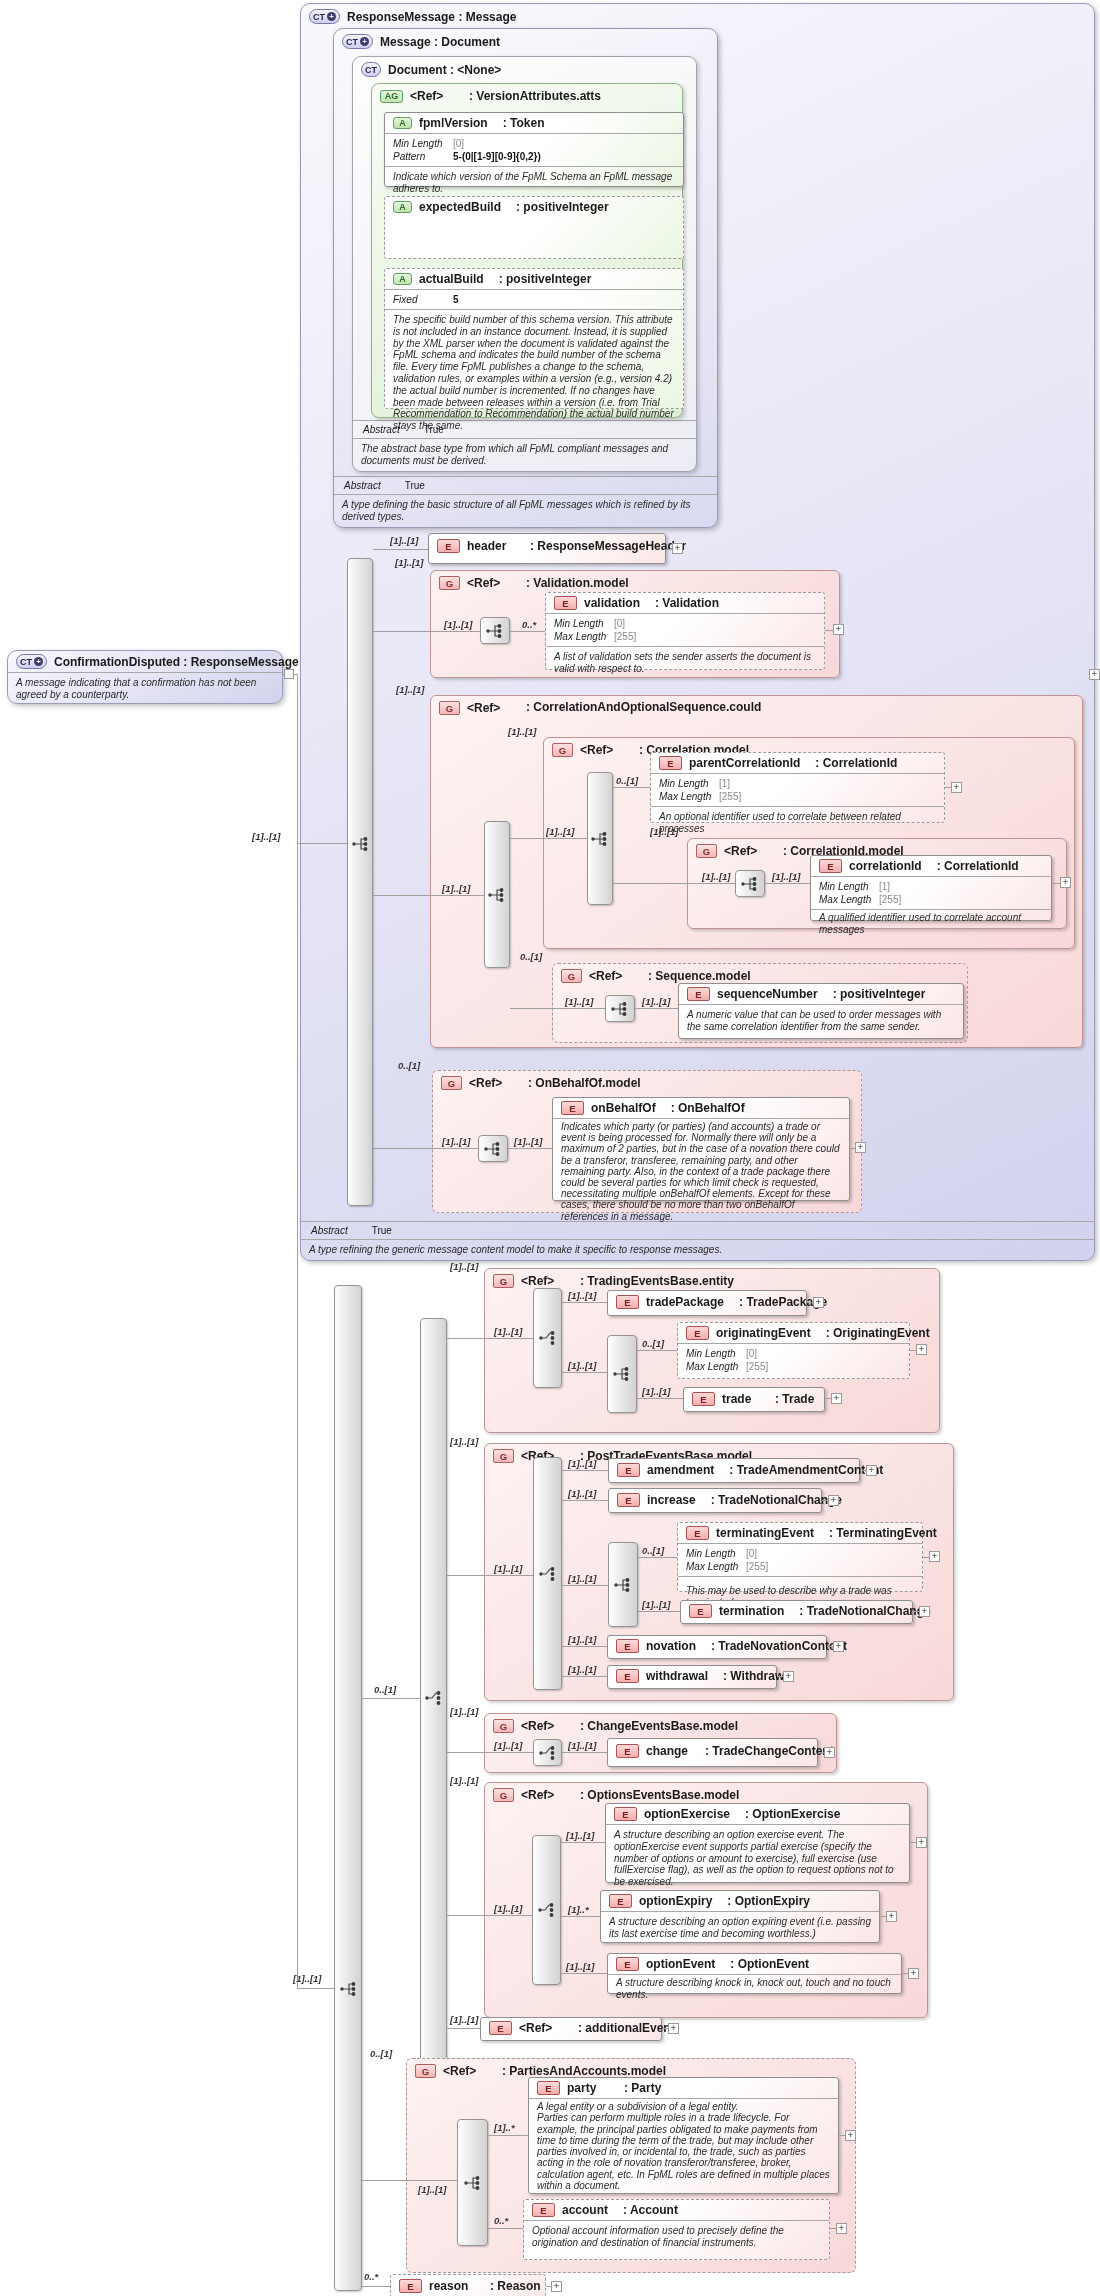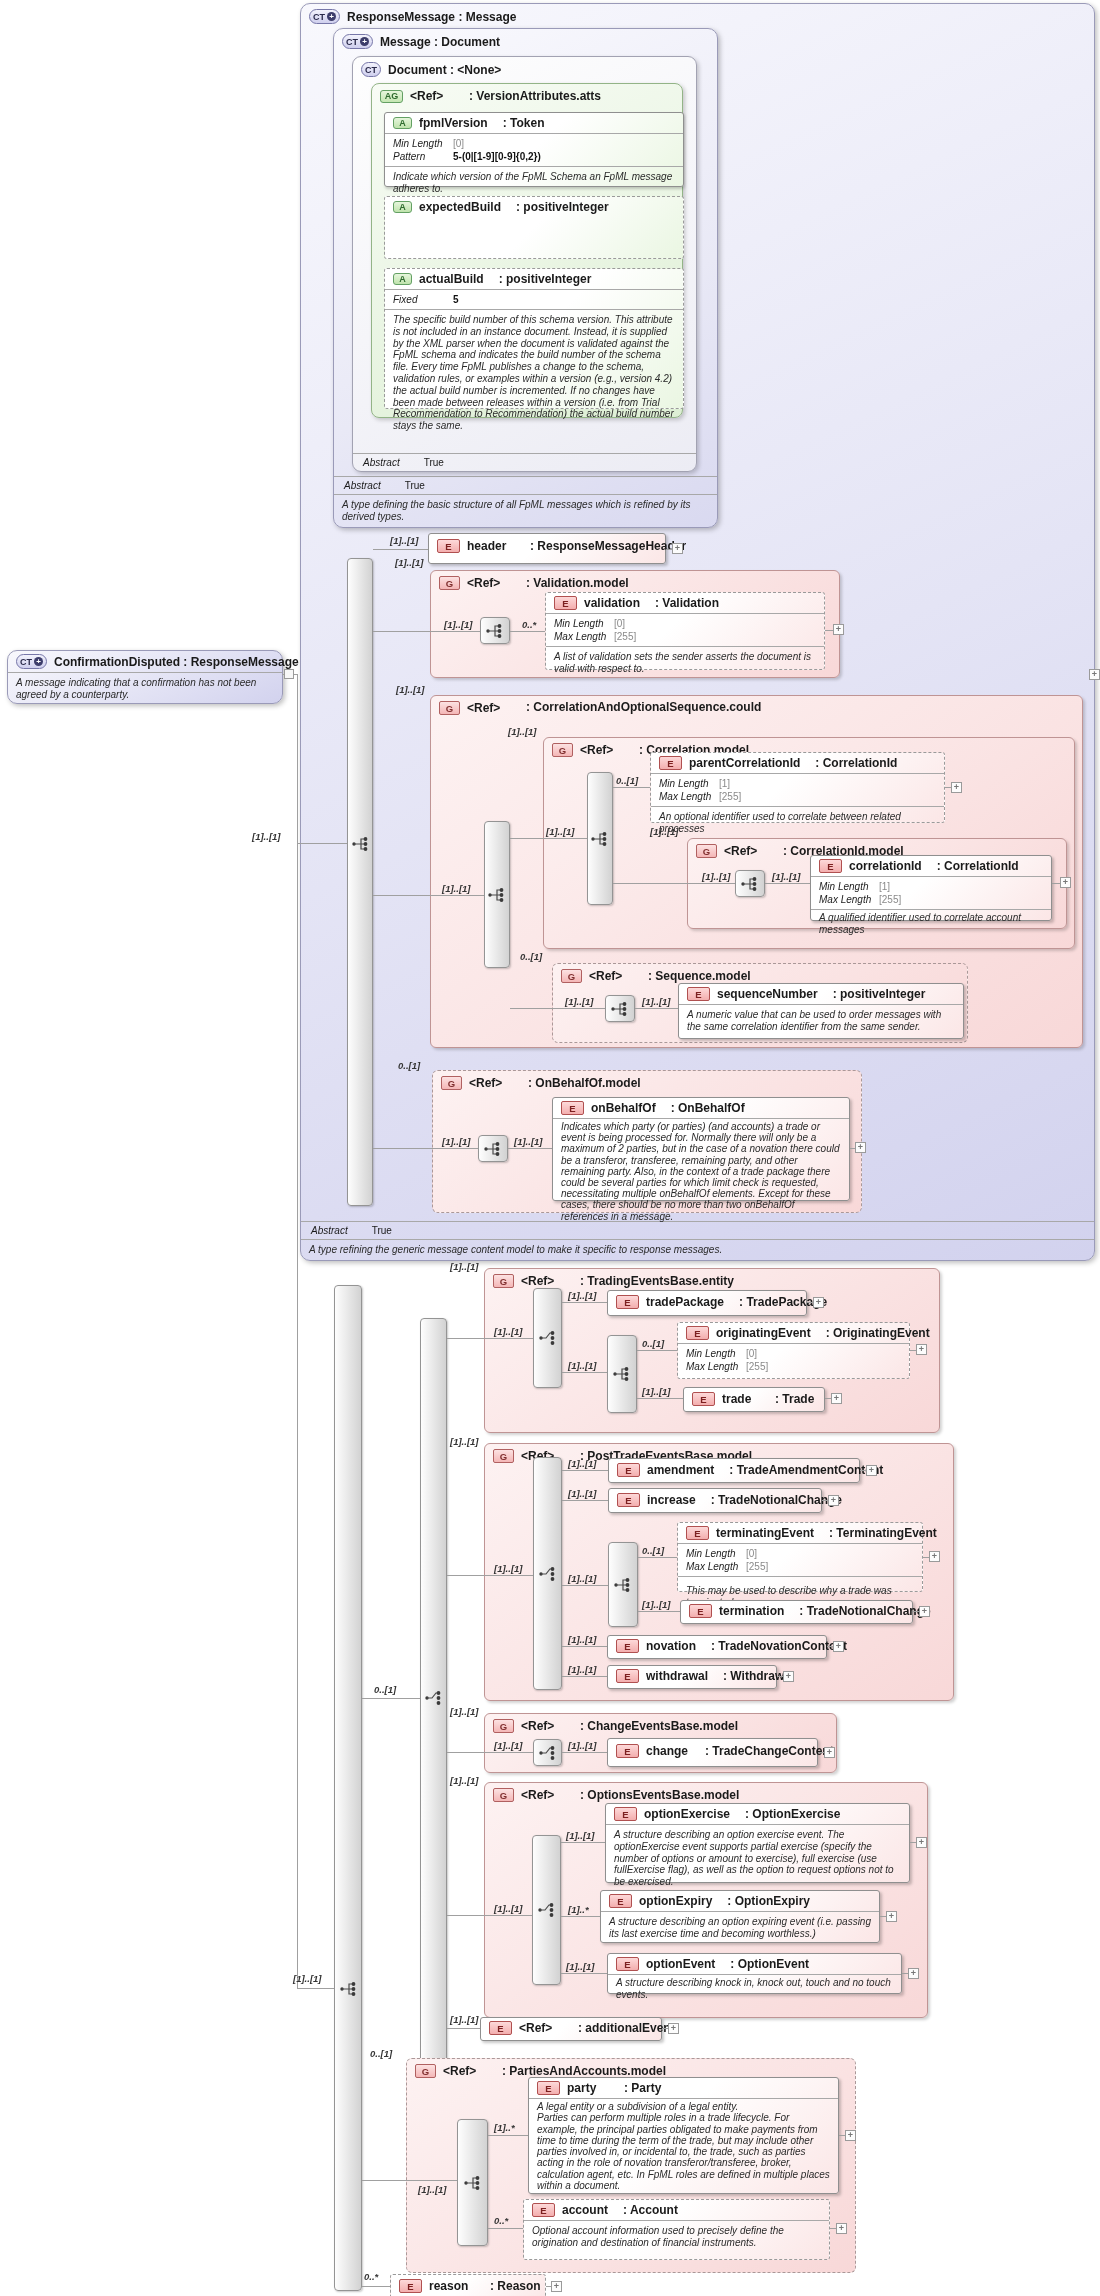--- a/index.html
+++ b/index.html
@@ -91,20 +91,21 @@
     <span class="cticon">
         <span>CT</span>
       </span>
     <span>Document : &lt;None&gt;</span>
   </div>
   <div class="footer">
     <div class="sect arow">
         <span class="alab">Abstract</span>
         <span class="aval">True</span>
       </div>
+    <div class="sect doc">The abstract base type from which all FpML compliant messages and documents must be derived.</div>
   </div>
 </div>
 
 <div class="abs agbox" style="left:371px;top:83px;width:312px;height:335px">
   <div class="head">
     <span class="agicon">AG</span>
     <span class="ref">&lt;Ref&gt;</span>
     <span class="tp">: VersionAttributes.atts</span>
   </div>
 </div>

